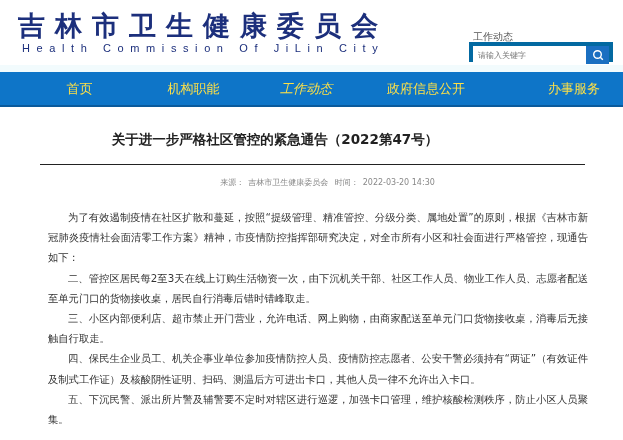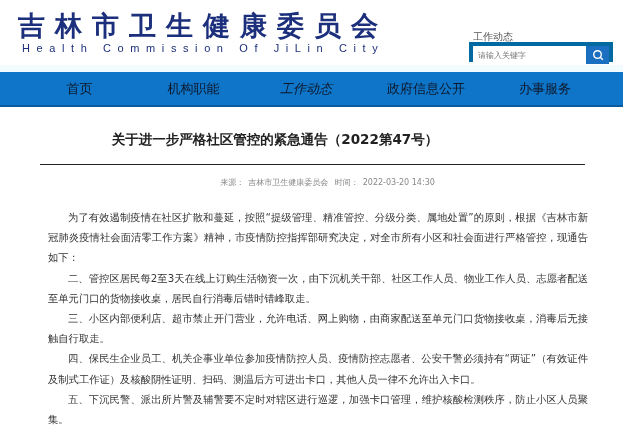--- a/index.html
+++ b/index.html
@@ -11,21 +11,21 @@
   .logo-en { position:absolute; left:22px; top:42px; font-family:"Liberation Sans",sans-serif; font-size:11px; letter-spacing:6.6px; color:#1c2f7c; white-space:nowrap; }
 
   .search-label { position:absolute; left:473px; top:30px; font-size:10px; color:#555; }
   .search-box { position:absolute; left:469px; top:42px; width:144px; height:20px; border:4px solid #0369a1; background:#fff; }
   .search-input { position:absolute; left:0; top:0; width:120px; height:18px; border:none; outline:none; font-size:8px; padding-left:5px; color:#666; background:#fff; font-family:"DejaVu Sans",sans-serif; }
   .search-input::placeholder { color:#777; }
   .search-btn { position:absolute; right:0; top:0; width:23px; height:18px; background:#1a6fc1; display:flex; align-items:center; justify-content:center; cursor:pointer; }
 
   .subbar { position:absolute; left:0; top:65px; width:623px; height:7px; background:#f2fbfd; }
   .nav { position:absolute; left:0; top:72px; width:623px; height:35px; background:#0e75c8; border-bottom:2px solid #0a5a9c; display:flex; }
-  .nav-item { height:33px; line-height:33px; color:#0f172a; font-size:13px; text-align:center; cursor:pointer; white-space:nowrap; }
+  .nav-item { height:33px; line-height:33px; color:#fde047; font-size:13px; text-align:center; cursor:pointer; white-space:nowrap; }
 
   .title { position:absolute; left:0; top:131px; width:550px; text-align:center; font-size:13.5px; font-weight:bold; color:#222; }
   .rule { position:absolute; left:40px; top:164px; width:545px; height:1px; background:#222; }
   .meta { position:absolute; left:0; top:177px; width:623px; text-align:center; font-size:8px; color:#888;padding-left:32px; }
   .meta span { margin:0 2px; }
 
   .content { position:absolute; left:48px; top:207px; width:540px; font-size:10.3px; line-height:20.2px; color:#333; }
   .content p { text-indent:20px; text-align:justify; }
 </style>
 </head>
@@ -47,21 +47,21 @@
   </div>
 </div>
 
 <div class="subbar"></div>
 
 <nav class="nav">
   <div class="nav-item" style="width:137px;padding-left:22px;">首页</div>
   <div class="nav-item" style="width:113px;">机构职能</div>
   <div class="nav-item" style="width:112px;font-style:italic;">工作动态</div>
   <div class="nav-item" style="width:128px;">政府信息公开</div>
-  <div class="nav-item" style="width:110px;">办事服务</div>
+  <div class="nav-item" style="width:110px;text-align:right;">办事服务</div>
 </nav>
 
 <h1 class="title">关于进一步严格社区管控的紧急通告（2022第47号）</h1>
 <div class="rule"></div>
 <div class="meta">
   <span>来源：</span><span>吉林市卫生健康委员会</span>
   <span>时间：</span><span>2022-03-20 14:30</span>
 </div>
 
 <div class="content">

